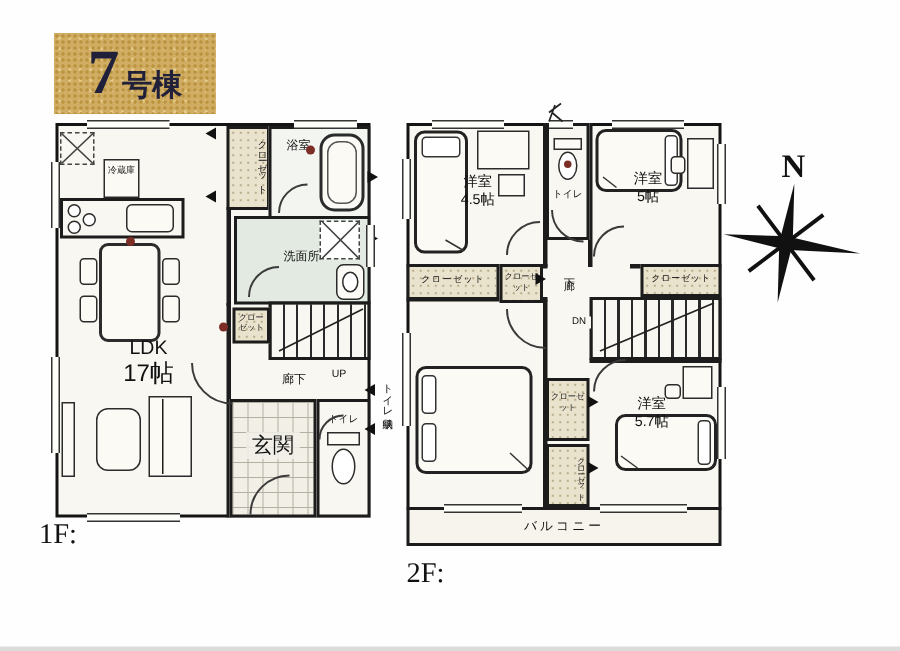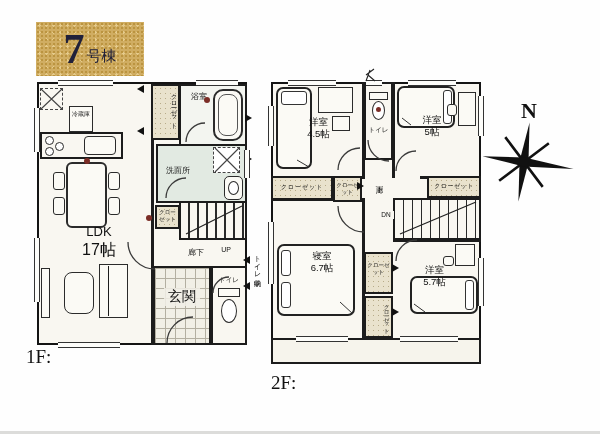--- a/index.html
+++ b/index.html
@@ -36,21 +36,21 @@
   svg.overlay{position:absolute;left:0;top:0;pointer-events:none;}
   .ellipse{border:1.5px solid #2b2b2b;background:#fff;border-radius:50%;}
 </style>
 </head>
 <body>
 
 <div class="canvas">
 
   <div class="abs badge" style="left:36px;top:22px;width:108px;height:54px;">
     <span class="serif" style="font-size:42px;font-weight:bold;line-height:1;">7</span>
-    <span style="font-size:15px;font-weight:normal;margin-top:14px;">号棟</span>
+    <span style="font-size:20px;font-weight:bold;margin-top:14px;">号棟</span>
   </div>
 
   <div class="abs outer" style="left:37px;top:82px;width:210px;height:263px;"></div>
 
   <div class="abs" style="left:40px;top:88px;width:23px;height:22px;border:1.5px dashed #444;"></div>
 
   <div class="abs furn lbl wrap" style="left:69px;top:106px;width:24px;height:26px;font-size:6px;padding-top:4px;">冷蔵庫</div>
 
   <div class="abs rm" style="left:40px;top:132px;width:83px;height:27px;"></div>
   <div class="abs furn" style="left:84px;top:136px;width:32px;height:19px;border-radius:4px;"></div>
@@ -61,21 +61,21 @@
   <div class="abs closet" style="left:151px;top:84px;width:29px;height:56px;">
     <div class="vtxt" style="font-size:6.5px;margin:3px auto 0 auto;width:100%;text-align:center;">クローゼット</div>
   </div>
 
   <div class="abs rm" style="left:179px;top:84px;width:68px;height:62px;background:#f3f5f0;"></div>
   <div class="abs lbl" style="left:184px;top:92px;width:30px;font-size:8px;">浴室</div>
   <div class="abs furn" style="left:213px;top:89px;width:30px;height:52px;border-width:2px;border-radius:10px;"></div>
   <div class="abs" style="left:218px;top:94px;width:20px;height:42px;border:1px solid #555;border-radius:8px;"></div>
 
   <div class="abs rm wash" style="left:156px;top:144px;width:91px;height:59px;"></div>
-  <div class="abs lbl" style="left:157px;top:166px;width:42px;font-size:8px;">洗面所</div>
+  <div class="abs lbl" style="left:180px;top:166px;width:42px;font-size:8px;">洗面所</div>
   <div class="abs" style="left:213px;top:147px;width:27px;height:26px;border:1.5px dashed #444;background:#fff;"></div>
   <div class="abs furn" style="left:224px;top:176px;width:19px;height:24px;border-radius:5px;"></div>
   <div class="abs ellipse" style="left:228px;top:181px;width:11px;height:14px;"></div>
 
   <div class="abs furn" style="left:66px;top:162px;width:41px;height:66px;border-width:2px;border-radius:6px;"></div>
   <div class="abs furn" style="left:53px;top:172px;width:12px;height:18px;border-radius:3px;"></div>
   <div class="abs furn" style="left:53px;top:197px;width:12px;height:18px;border-radius:3px;"></div>
   <div class="abs furn" style="left:108px;top:172px;width:12px;height:18px;border-radius:3px;"></div>
   <div class="abs furn" style="left:108px;top:197px;width:12px;height:18px;border-radius:3px;"></div>
 
@@ -172,42 +172,39 @@
   <div class="abs tri-r" style="left:357px;top:182px;"></div>
 
   <div class="abs vtxt" style="left:374px;top:180px;font-size:7.5px;">廊下</div>
 
   <div class="abs stairs" style="left:393px;top:198px;width:88px;height:42px;"></div>
   <div class="abs lbl" style="left:378px;top:211px;width:16px;font-size:6.5px;background:#f9f7f1;">DN</div>
 
   <div class="abs bed" style="left:277px;top:244px;width:78px;height:72px;"></div>
   <div class="abs pillow" style="left:281px;top:250px;width:10px;height:26px;"></div>
   <div class="abs pillow" style="left:281px;top:282px;width:10px;height:26px;"></div>
-  <div class="abs lbl" style="left:293px;top:250px;width:58px;font-size:9.5px;">
-    <div>寝室</div>
-    <div>6.7帖</div>
-  </div>
 
   <div class="abs closet lbl wrap" style="left:364px;top:252px;width:29px;height:42px;font-size:5.5px;padding-top:8px;">クローゼット</div>
   <div class="abs closet" style="left:364px;top:296px;width:29px;height:42px;">
     <div class="vtxt" style="font-size:5.5px;margin:2px auto 0 auto;width:100%;text-align:center;">クローゼット</div>
   </div>
   <div class="abs tri-r" style="left:392px;top:264px;"></div>
   <div class="abs tri-r" style="left:392px;top:308px;"></div>
 
   <div class="abs furn" style="left:455px;top:244px;width:20px;height:22px;"></div>
   <div class="abs furn" style="left:443px;top:256px;width:11px;height:10px;border-radius:3px;"></div>
   <div class="abs bed" style="left:410px;top:276px;width:68px;height:38px;"></div>
   <div class="abs pillow" style="left:465px;top:280px;width:9px;height:30px;"></div>
   <div class="abs lbl" style="left:407px;top:264px;width:55px;font-size:9.5px;">
     <div>洋室</div>
     <div>5.7帖</div>
   </div>
 
   <div class="abs rm" style="left:271px;top:338px;width:210px;height:26px;background:#f6f4ec;"></div>
+  <div class="abs lbl" style="left:321px;top:345px;width:110px;font-size:8.5px;letter-spacing:2px;">バルコニー</div>
 
   <div class="abs winh" style="left:288px;top:80px;width:48px;"></div>
   <div class="abs winh" style="left:366px;top:80px;width:16px;"></div>
   <div class="abs winh" style="left:408px;top:80px;width:48px;"></div>
   <div class="abs winv" style="left:478px;top:96px;height:40px;"></div>
   <div class="abs winv" style="left:478px;top:258px;height:48px;"></div>
   <div class="abs winv" style="left:268px;top:106px;height:40px;"></div>
   <div class="abs winv" style="left:268px;top:222px;height:62px;"></div>
   <div class="abs winh" style="left:296px;top:336px;width:52px;"></div>
   <div class="abs winh" style="left:400px;top:336px;width:58px;"></div>

